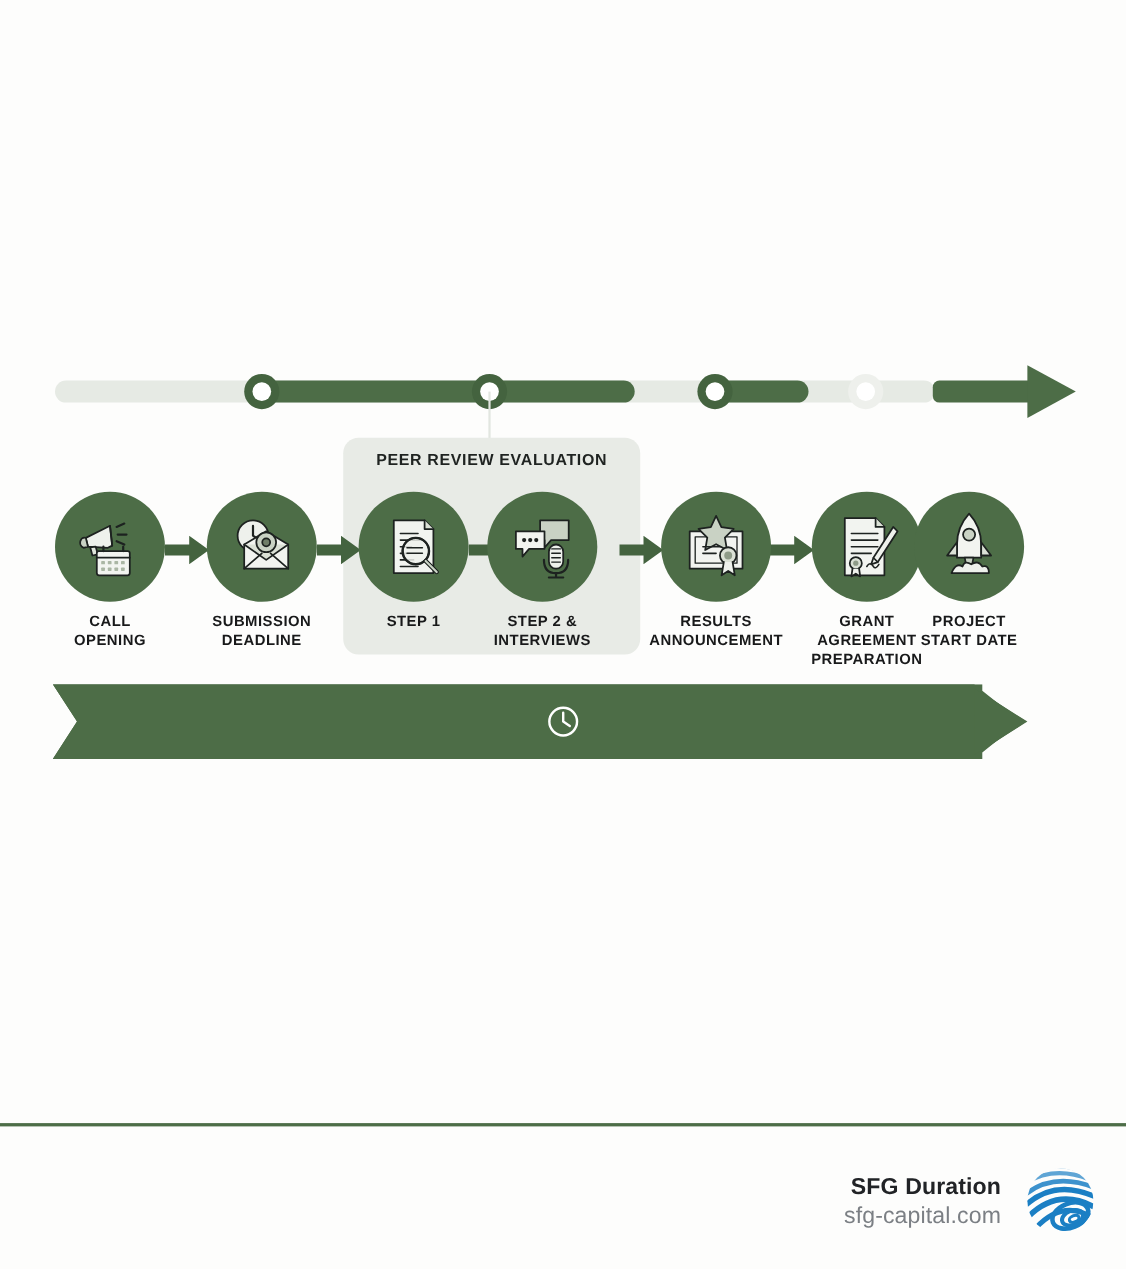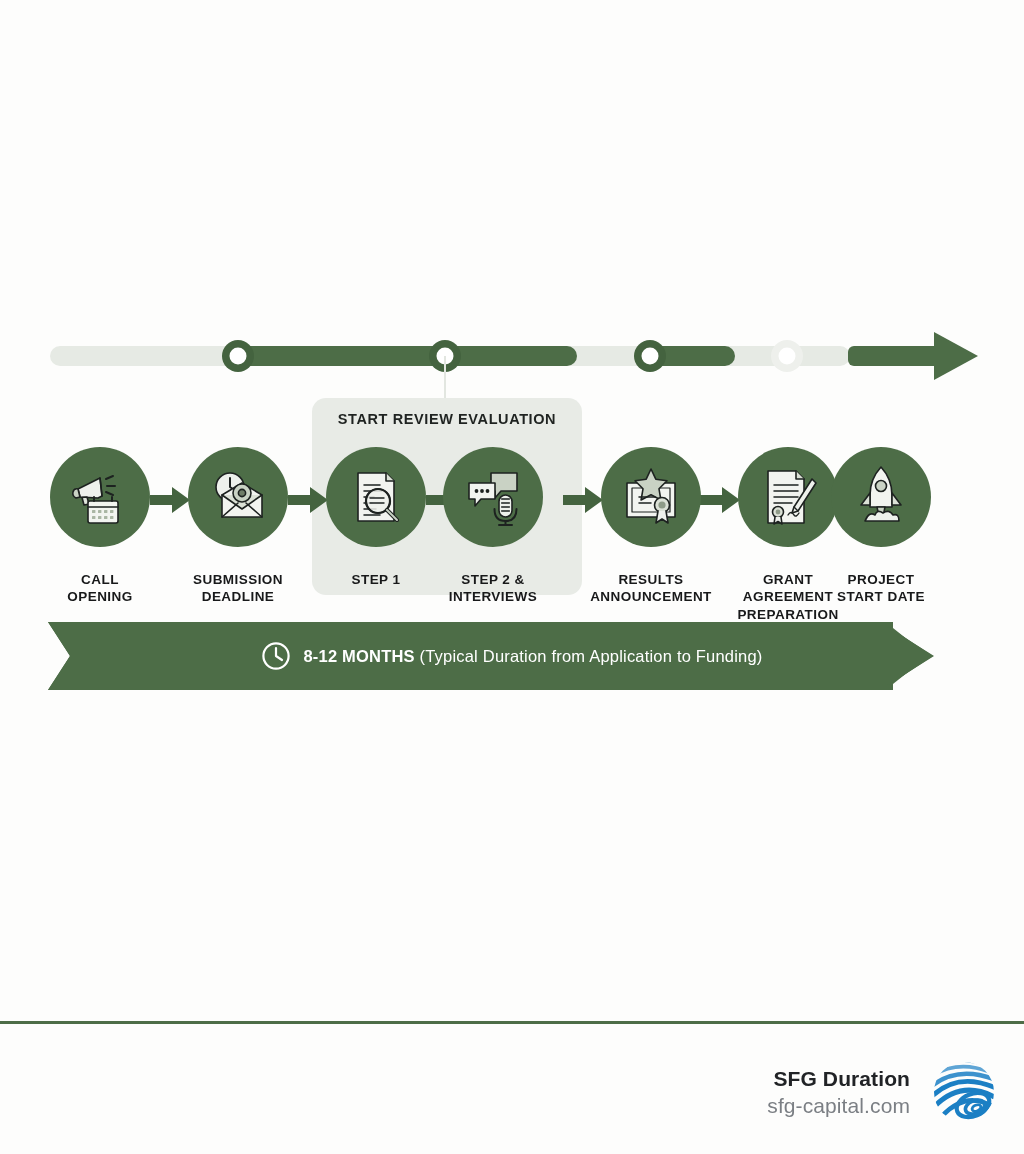--- a/index.html
+++ b/index.html
@@ -33,21 +33,21 @@
   
   .steps{position:absolute;left:0;top:447px;width:1024px;height:150px;}
   .step{position:absolute;top:0;width:150px;text-align:center;}
   .bubble{
     width:100px;height:100px;border-radius:50%;
     background:#4d6d47;margin:0 auto;
     display:flex;align-items:center;justify-content:center;
   }
   .bubble svg{display:block;}
   .step-label{
-    margin-top:24px;font-size:13.5px;font-weight:700;
+    margin-top:9px;font-size:13.5px;font-weight:700;
     line-height:1.28;letter-spacing:.45px;color:#18191a;
     text-transform:uppercase;white-space:pre-line;
   }
   .arrow-mid{position:absolute;top:40px;width:40px;height:26px;}
 
   
   .banner{
     position:absolute;left:48px;top:622px;width:928px;height:68px;
   }
   .banner-content{
@@ -112,21 +112,21 @@
       </g>
       <g>
         <circle cx="787" cy="38" r="16" fill="#eef0ec"></circle>
         <circle cx="787" cy="38" r="8.5" fill="#ffffff"></circle>
       </g>
     </svg>
   </div>
 
   <div class="connector"></div>
   <div class="panel"></div>
-  <div class="panel-title">START REVIEW EVALUATION</div>
+  <div class="panel-title">PEER REVIEW EVALUATION</div>
 
   <div class="steps">
 
     <svg class="arrow-mid" style="left:150px;" viewBox="0 0 40 26">
       <path d="M0 8 H22 V0 L40 13 L22 26 V18 H0 Z" fill="#44633f"></path>
     </svg>
     <svg class="arrow-mid" style="left:288px;" viewBox="0 0 40 26">
       <path d="M0 8 H22 V0 L40 13 L22 26 V18 H0 Z" fill="#44633f"></path>
     </svg>
     <svg class="arrow-mid" style="left:426px;" viewBox="0 0 40 26">
@@ -288,23 +288,20 @@
     <svg width="928" height="68" viewBox="0 0 928 68" style="position:absolute;left:0;top:0;">
       <path d="M0 0 H838 V3 L885 34 L838 65 V68 H0 L22 34 Z" fill="#4d6d47"></path>
       <path d="M0 0 H845 L845 6 L880 34 L845 62 V68 H0 L22 34 Z" fill="#4d6d47"></path>
       <path d="M838 4 L886 34 L838 64 Z" fill="#4d6d47"></path>
     </svg>
     <div class="banner-content">
       <svg width="30" height="30" viewBox="0 0 30 30">
         <circle cx="15" cy="15" r="12.6" fill="none" stroke="#ffffff" stroke-width="2.2"></circle>
         <path d="M15 7 V15 L21 19" fill="none" stroke="#ffffff" stroke-width="2.2" stroke-linecap="round" stroke-linejoin="round"></path>
       </svg>
-      <div class="banner-text">
-        <b>8-12 MONTHS</b><span> (Typical Duration from Application to Funding)</span>
-      </div>
     </div>
   </div>
 
   <div class="divider"></div>
   <div class="footer">
     <div class="brand">
       <div class="brand-name">SFG Duration</div>
       <div class="brand-url">sfg-capital.com</div>
     </div>
     <svg width="72" height="72" viewBox="0 0 72 72">

